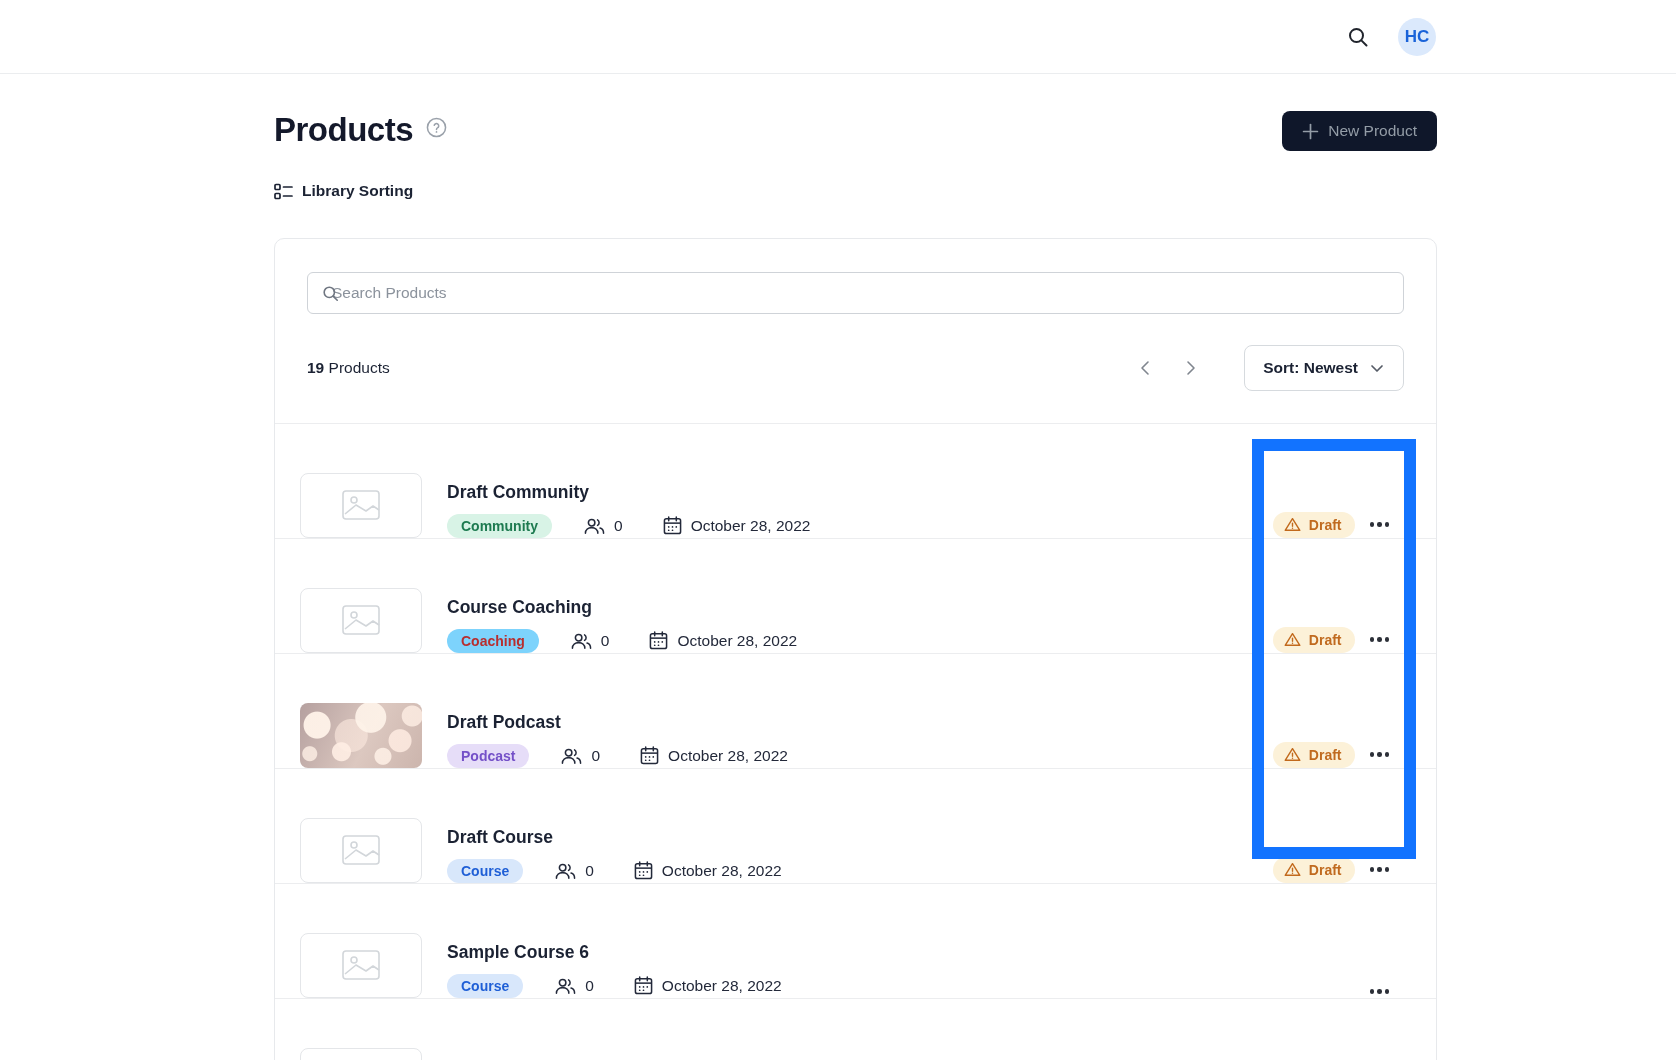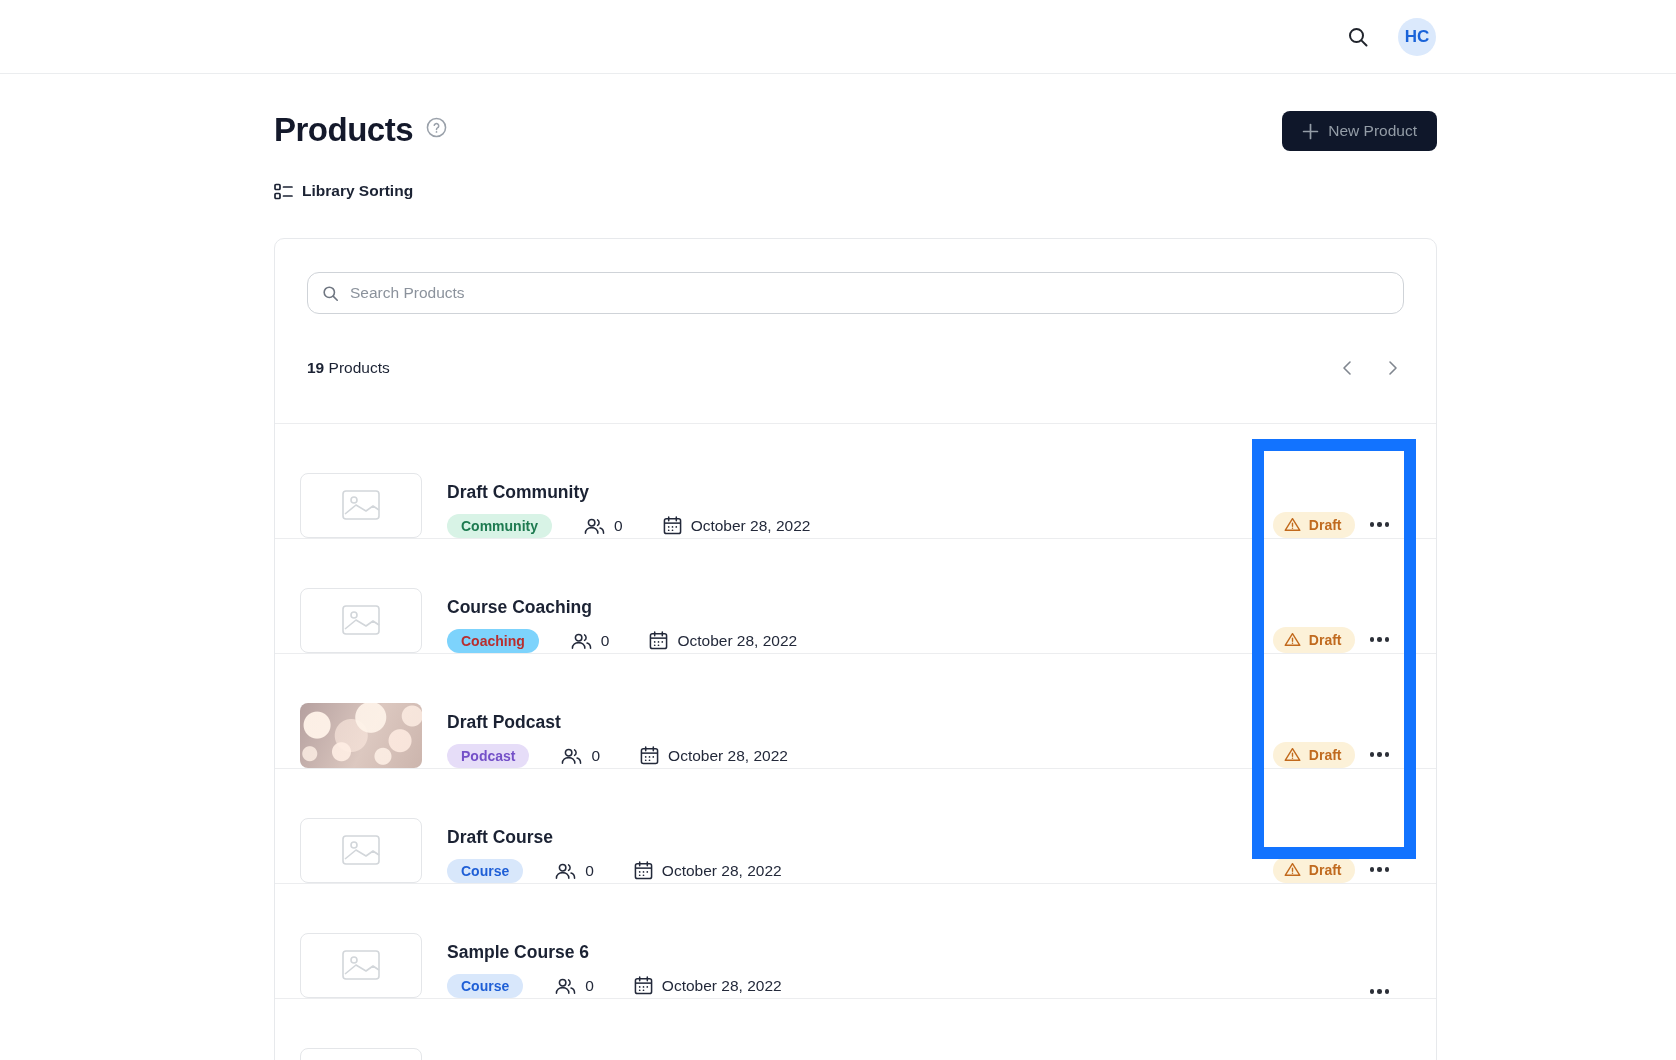--- a/index.html
+++ b/index.html
@@ -24,22 +24,22 @@
              color:#949da7; font-size:15.5px; font-family:inherit; display:flex; align-items:center;
              gap:9px; cursor:pointer; }
   .library-sorting { margin-top:31px; display:inline-flex; align-items:center; gap:9px;
                      font-size:15.5px; font-weight:700; color:#1b2233; cursor:pointer; }
 
   
   .panel { margin-top:34px; border:1px solid #e7e9ec; border-radius:10px; position:relative;
            background:#fff; }
   .search-wrap { margin:33px 32px 0; position:relative; }
   .search-wrap svg { position:absolute; left:14px; top:12px; }
-  .search-input { width:100%; height:42px; border:1px solid #cfd3d8; border-radius:12px;
-                  padding:0 14px 0 42px; font-size:15.5px; font-family:inherit; color:#1b2233; }
+  .search-input { width:100%; height:42px; border:1px solid #cfd3d8; border-radius:6px;
+                  padding:0 14px 0 24px; font-size:15.5px; font-family:inherit; color:#1b2233; }
   .search-input::placeholder { color:#8b929c; }
 
   .count-row { margin:31px 32px 0; height:46px; display:flex; align-items:center; justify-content:space-between; }
   .count-text { font-size:15.5px; color:#1b2233; }
   .count-text b { font-weight:700; }
   .count-right { display:flex; align-items:center; }
   .page-chevron { width:24px; height:24px; background:none; border:none; cursor:pointer; padding:0; }
   .page-chevron + .page-chevron { margin-left:20px; }
   .sort-btn { margin-left:42px; height:46px; padding:0 18px; background:#fff; border:1px solid #d6dade;
               border-radius:8px; font-size:15.5px; font-weight:700; color:#1b2233; font-family:inherit;
@@ -153,20 +153,26 @@
         <button class="page-chevron">
           <svg width="24" height="24" viewBox="0 0 24 24" fill="none" stroke="#80868f" stroke-width="1.6" stroke-linecap="round" stroke-linejoin="round">
             <polyline points="14,6 8,12 14,18"></polyline>
           </svg>
         </button>
         <button class="page-chevron">
           <svg width="24" height="24" viewBox="0 0 24 24" fill="none" stroke="#80868f" stroke-width="1.6" stroke-linecap="round" stroke-linejoin="round">
             <polyline points="10,6 16,12 10,18"></polyline>
           </svg>
         </button>
+        <button class="sort-btn">
+          <span>Sort: Newest</span>
+          <svg width="16" height="16" viewBox="0 0 16 16" fill="none" stroke="#555b66" stroke-width="1.7" stroke-linecap="round" stroke-linejoin="round">
+            <polyline points="3,6 8,11 13,6"></polyline>
+          </svg>
+        </button>
       </div>
     </div>
 
     <div class="list">
 
       <div class="row">
         <div class="thumb">
           <svg width="38" height="30" viewBox="0 0 38 30" fill="none" stroke="#d2d6da" stroke-width="1.6">
             <rect x="1" y="1" width="36" height="28" rx="3"></rect>
               <circle cx="12" cy="10" r="3"></circle>

